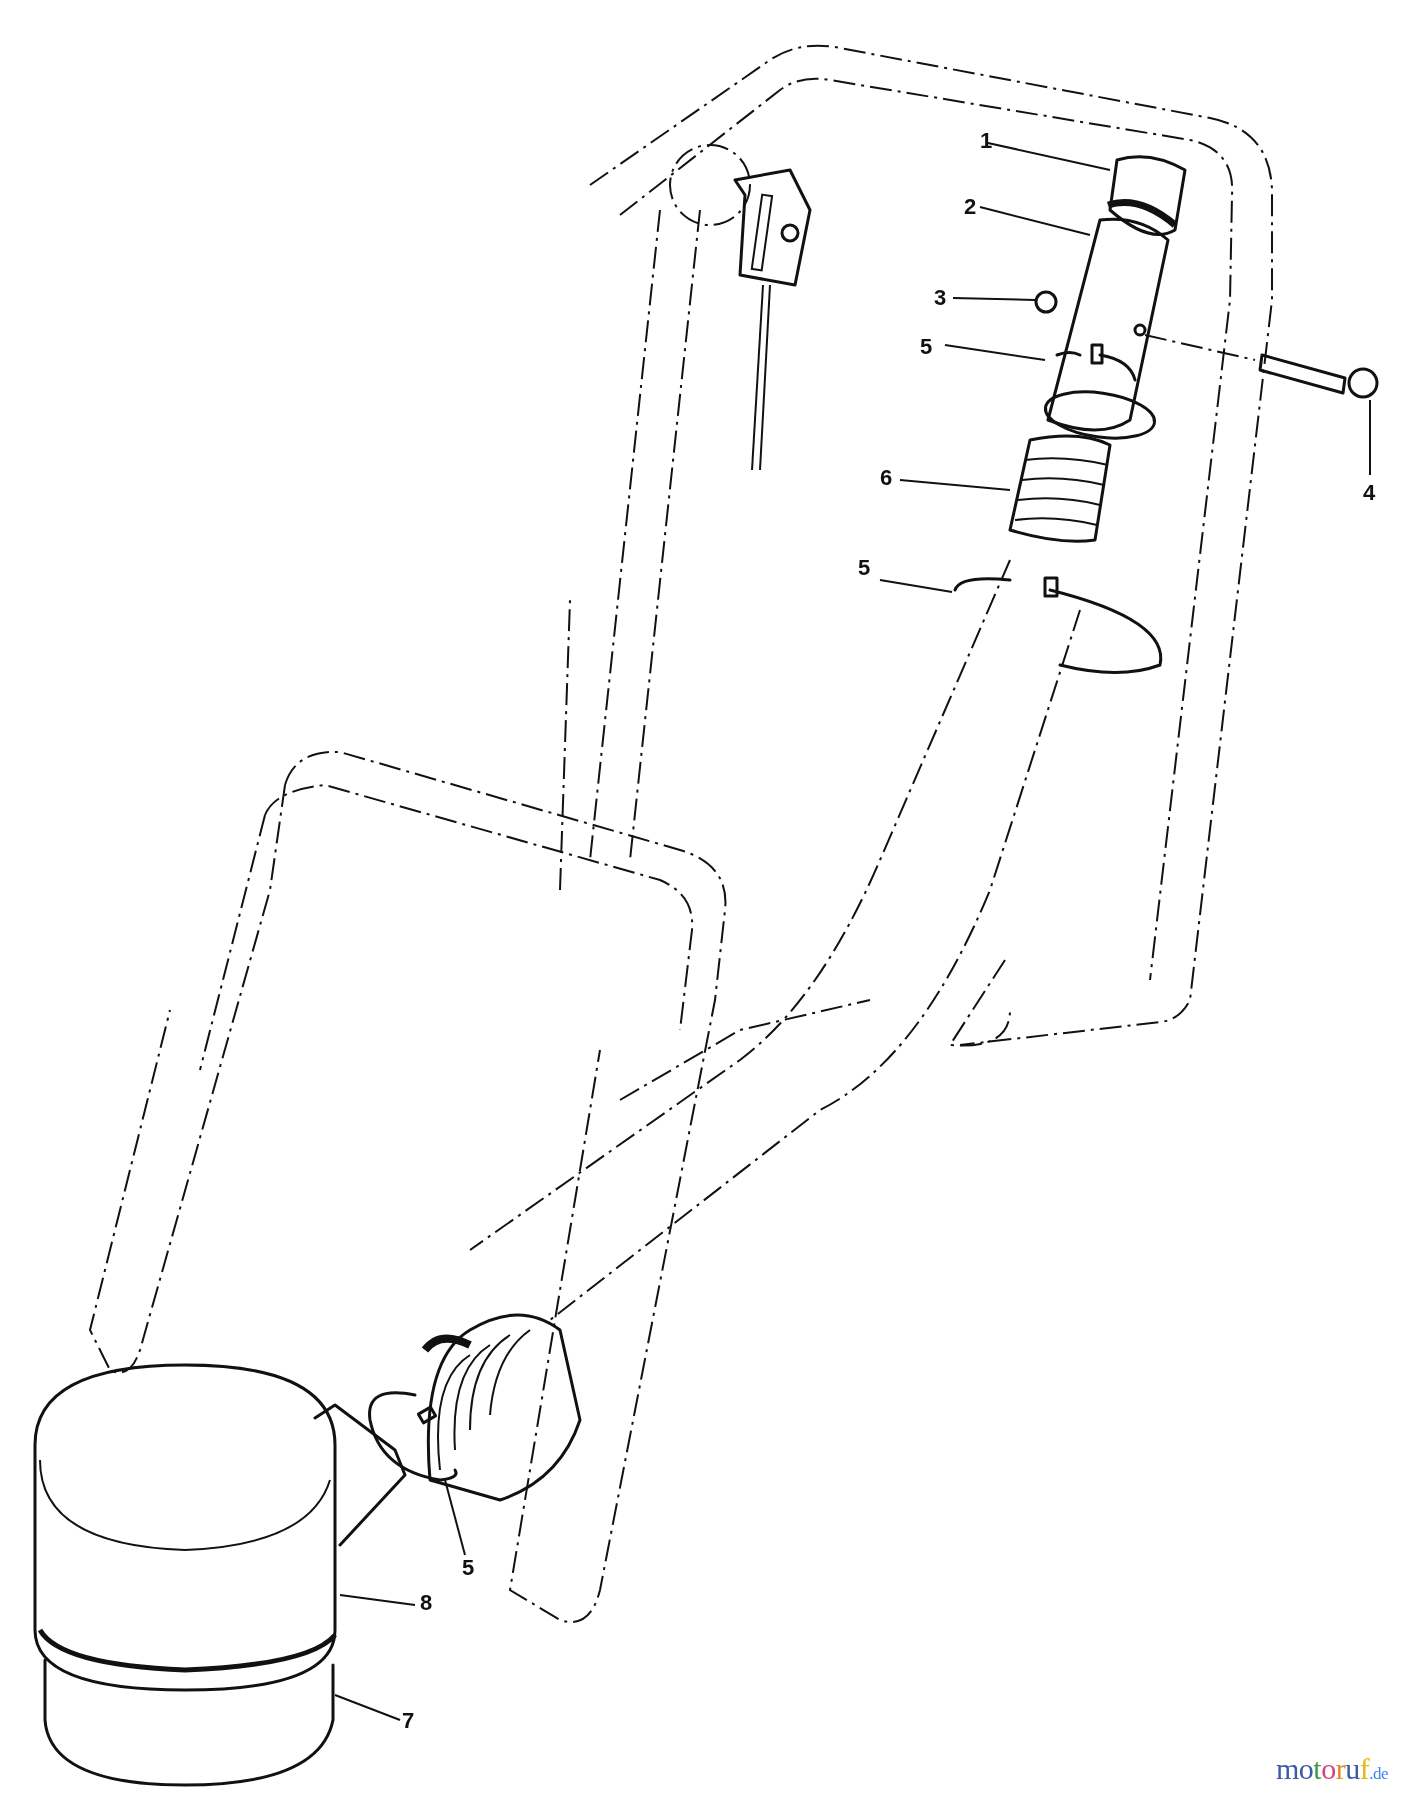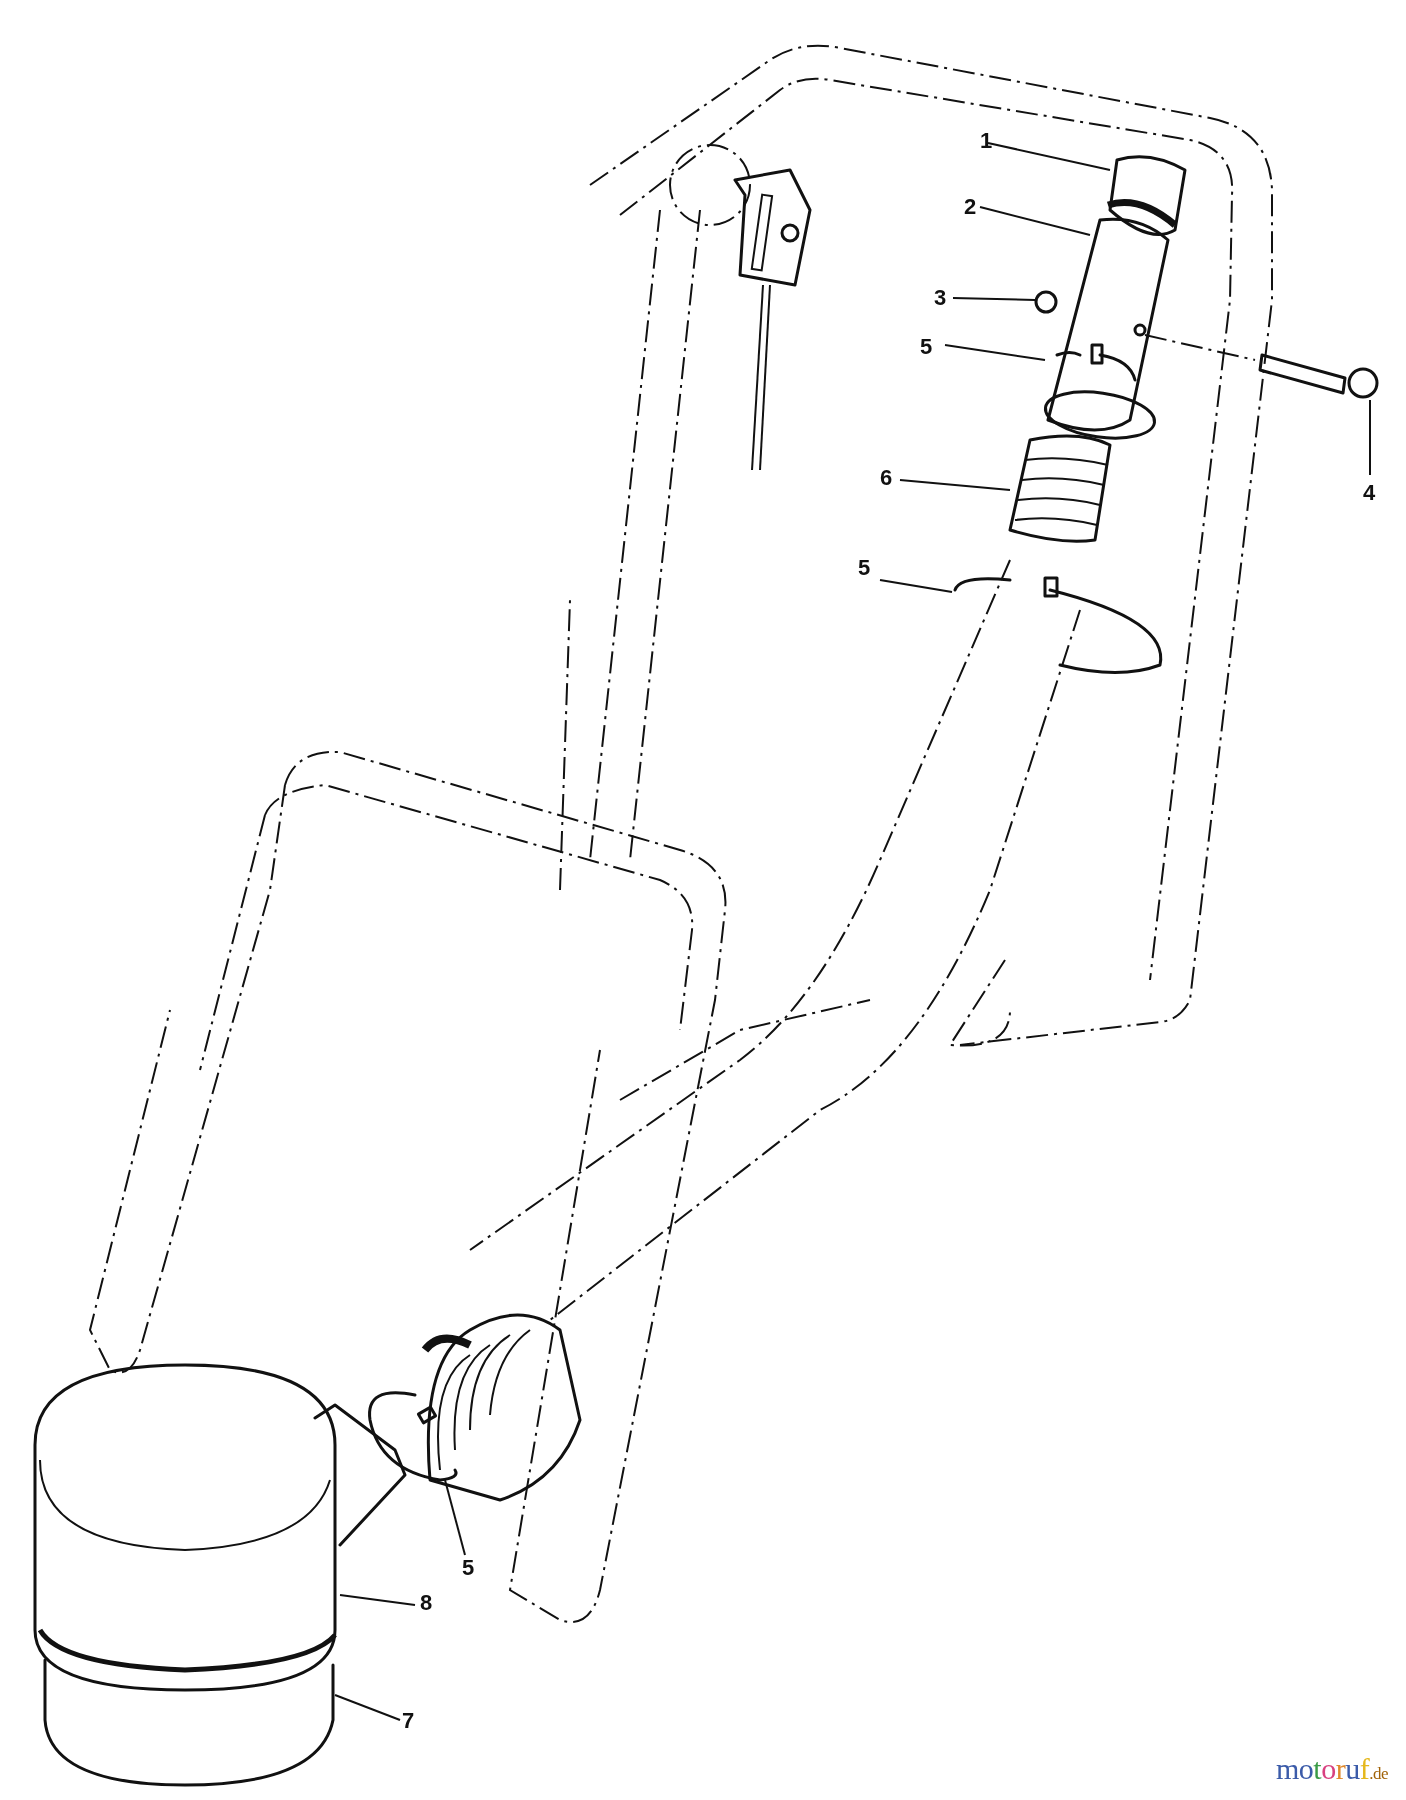--- a/index.html
+++ b/index.html
@@ -4,21 +4,21 @@
 <style>
   html,body{margin:0;padding:0;background:#fff;}
   body{width:1406px;height:1800px;position:relative;overflow:hidden;font-family:"Liberation Sans",sans-serif;}
   svg{position:absolute;left:0;top:0;}
   .ln{fill:none;stroke:#111;stroke-width:3;stroke-linecap:round;stroke-linejoin:round;}
   .thin{fill:none;stroke:#111;stroke-width:2;}
   .dash{fill:none;stroke:#111;stroke-width:2;stroke-dasharray:22 6 3 6;}
   .lead{fill:none;stroke:#111;stroke-width:2;}
   .callout{position:absolute;font-family:"Liberation Sans",sans-serif;font-weight:bold;font-size:22px;color:#111;}
   .wm{position:absolute;right:18px;bottom:14px;font-family:"Liberation Serif",serif;font-size:30px;letter-spacing:-0.5px;}
-  .wm .de{font-size:17px;color:#a16207;}
+  .wm .de{font-size:17px;color:#3b82f6;}
 </style>
 </head>
 <body>
 
 <svg width="1406" height="1800" viewBox="0 0 1406 1800">
 
   <g>
     <path class="dash" d="M590 185 L770 60 Q800 40 840 48 L1210 118 Q1270 130 1272 190 L1272 300 L1190 1000 Q1180 1020 1160 1022 L960 1045"></path>
     <path class="dash" d="M620 215 L780 90 Q800 75 830 80 L1190 140 Q1235 150 1232 195 L1230 300 L1150 980"></path>
     <path class="dash" d="M660 210 L590 860"></path>

